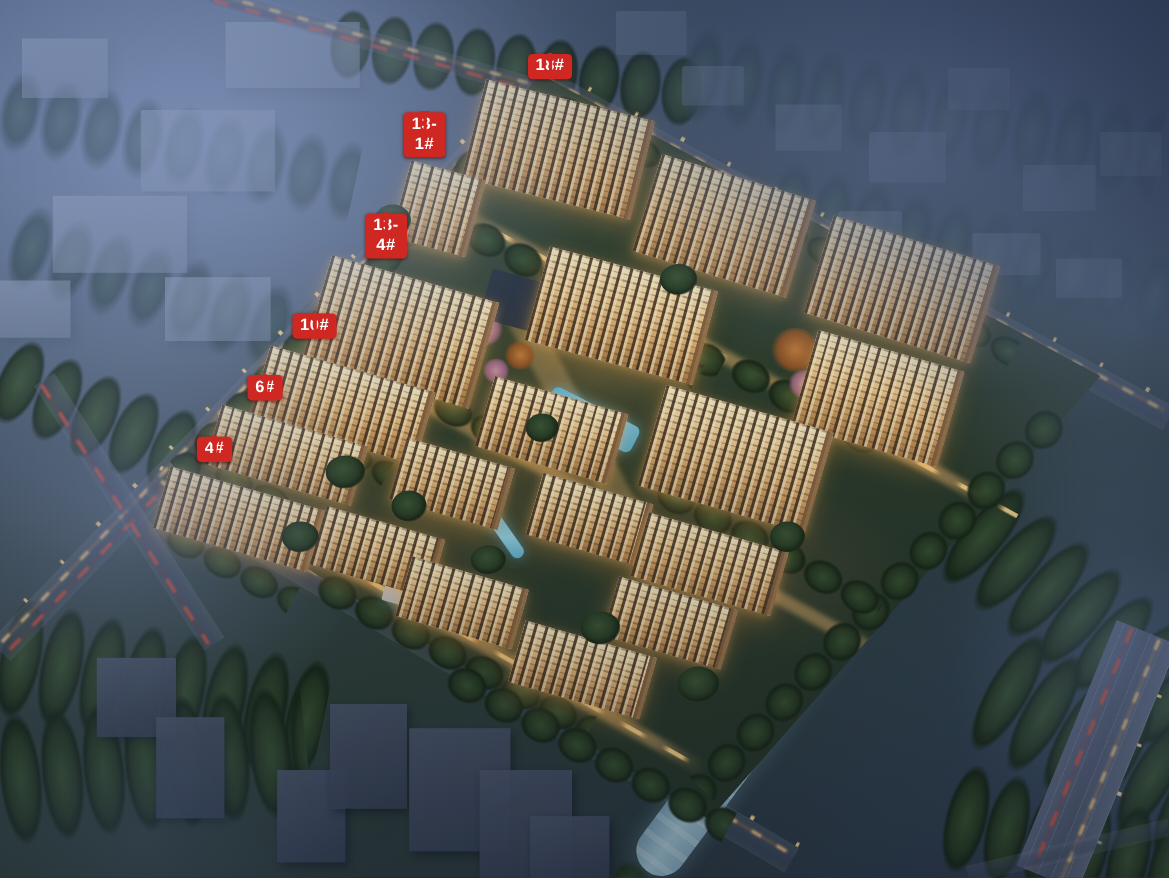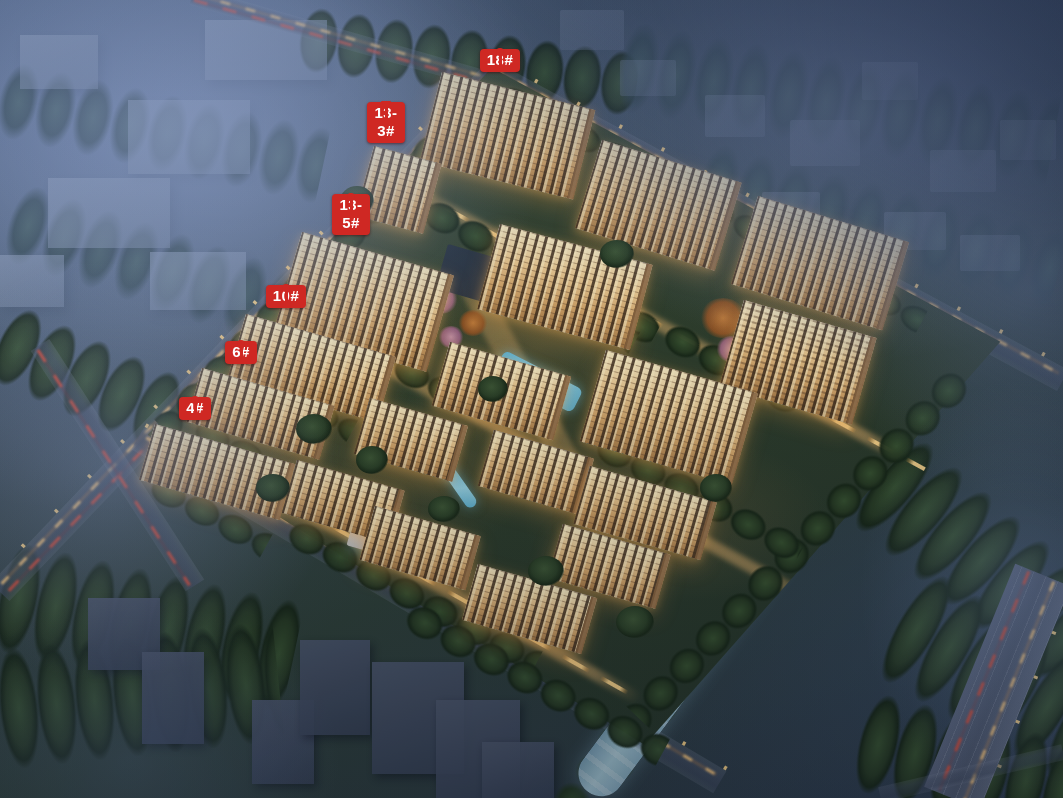--- a/index.html
+++ b/index.html
@@ -288,26 +288,26 @@
   <div class="fog" style="left:-80px;top:600px;width:420px;height:320px;background:radial-gradient(closest-side, rgba(95,115,155,.3), rgba(95,115,155,0));"></div>
   <div class="fog" style="left:0;top:0;width:1063px;height:798px;background:linear-gradient(215deg, rgba(28,38,60,.7), rgba(28,38,60,0) 35%);"></div>
   <div class="fog" style="left:0;top:0;width:1063px;height:798px;background:linear-gradient(180deg, rgba(60,80,125,.2), rgba(40,55,90,.08) 40%, rgba(18,26,44,.3) 100%);"></div>
 
   <div class="site-label" style="left:500px;top:49px;">
     <div class="badge">18#</div>
     <div class="leader" style="height:22px"></div>
     <div class="ldot"></div>
   </div>
   <div class="site-label" style="left:386px;top:102px;">
-    <div class="badge">13-3#</div>
+    <div class="badge">13-1#</div>
     <div class="leader" style="height:16px"></div>
     <div class="larrow"></div>
   </div>
   <div class="site-label" style="left:351px;top:194px;">
-    <div class="badge">13-5#</div>
+    <div class="badge">13-4#</div>
     <div class="leader" style="height:24px"></div>
     <div class="ldot"></div>
   </div>
   <div class="site-label" style="left:286px;top:285px;">
     <div class="badge">10#</div>
     <div class="leader" style="height:20px"></div>
     <div class="ldot"></div>
   </div>
   <div class="site-label" style="left:241px;top:341px;">
     <div class="badge">6#</div>

